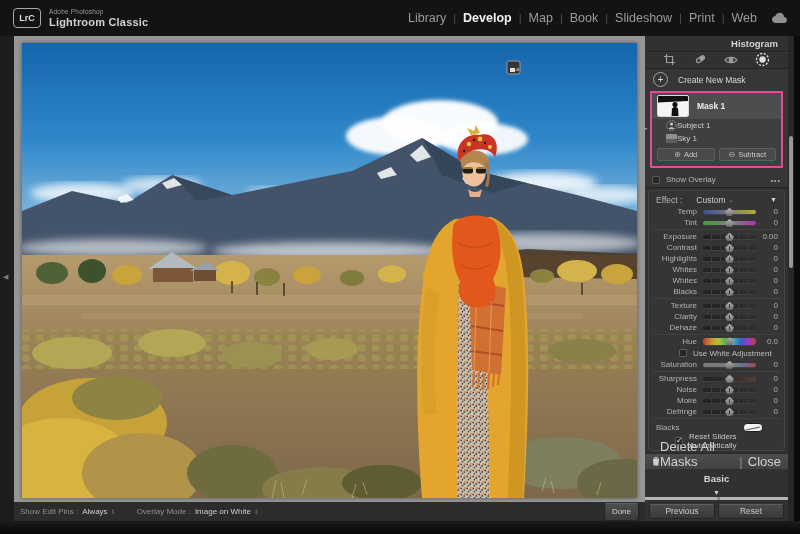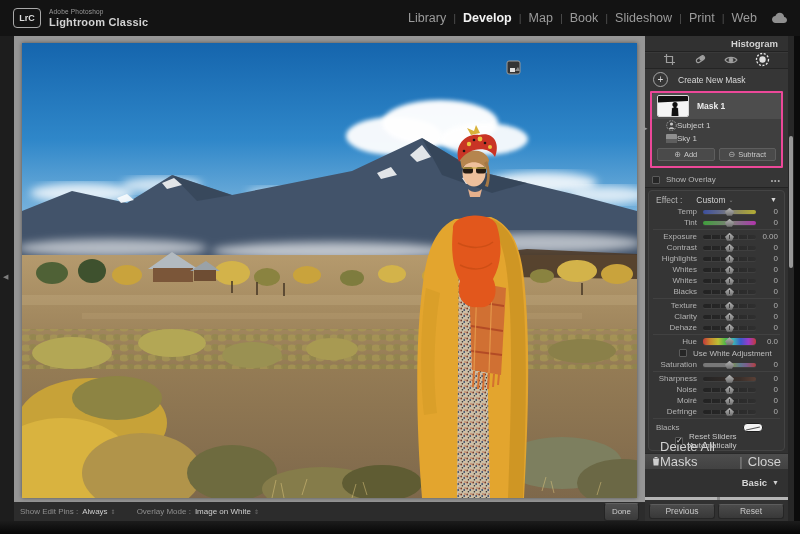--- a/index.html
+++ b/index.html
@@ -120,21 +120,21 @@
           border:1px solid #1e1e1e;position:relative;overflow:hidden;}
   .swatch::after{content:"";position:absolute;left:2px;right:2px;top:4px;height:1px;background:#555;
                  transform:rotate(-12deg);}
   .reset-row{display:flex;align-items:center;gap:6px;height:14px;padding-left:26px;font-size:8px;color:#c8c8c8;}
 
   .mask-footer{height:16px;background:linear-gradient(#4d4d4d,#424242);display:flex;align-items:flex-end;
                padding:0 7px;font-size:13px;color:#d2d2d2;border-top:1px solid #2a2a2a;}
   .mask-footer .sp{flex:1;}
   .mask-footer .fsep{color:#8a8a8a;margin:0 5px;}
   .basic-row{height:28px;display:flex;align-items:center;justify-content:flex-end;gap:5px;
-             padding:0 9px;font-size:9.5px;font-weight:bold;color:#d6d6d6;}
+             padding:0 9px;font-size:9.5px;font-weight:bold;color:#d6d6d6;flex-direction:column;}
   .basic-row .tri{font-size:7px;color:#d0d0d0;}
   .divider-bar{height:3px;background:#b5b5b5;margin:1px 0 2px 0;position:relative;}
   .divider-bar::after{content:"";position:absolute;left:50%;top:0;width:3px;height:3px;background:#8c8c8c;}
   .btn-row{display:flex;gap:3px;padding:2px 4px;}
   .bbtn{flex:1;height:15px;background:linear-gradient(#4b4b4b,#383838);border:1px solid #262626;
         border-top-color:#5d5d5d;border-radius:3px;color:#c9c9c9;font-size:8.5px;
         display:flex;align-items:center;justify-content:center;}
 </style>
 </head>
 <body>

